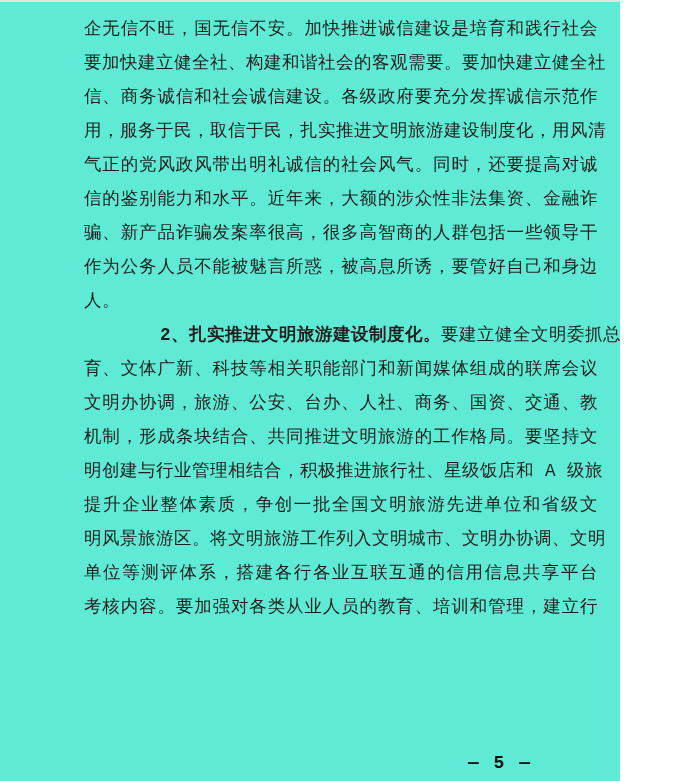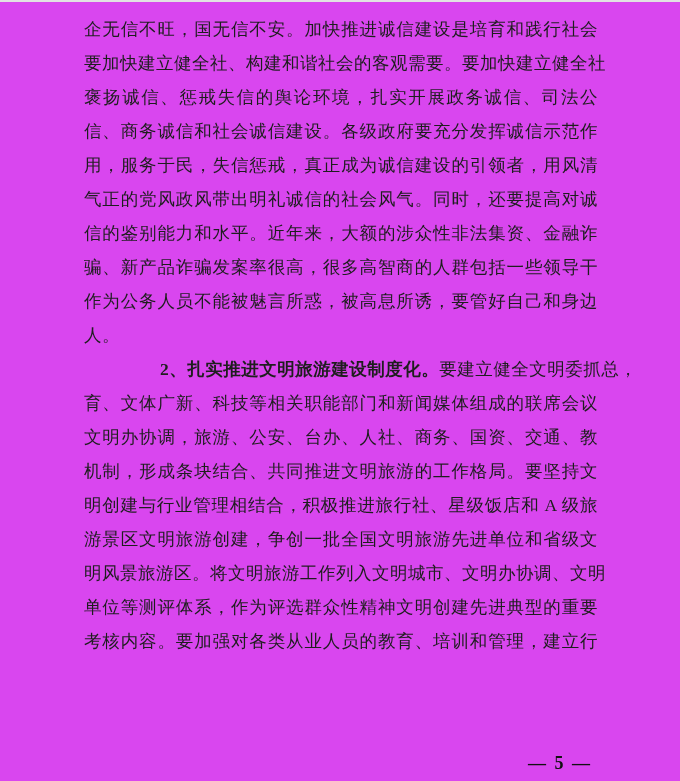--- a/index.html
+++ b/index.html
@@ -2,25 +2,25 @@
 <html><head>
 <meta charset="utf-8">
 <style>
   html, body {
     margin: 0;
     padding: 0;
     background: #ffffff;
   }
   .page {
     position: relative;
-    width: 680px;
+    width: 620px;
     height: 781px;
-    background: #d946ef;
+    background: #5eead4;
     overflow: hidden;
-    font-family: Liberation Serif, serif;
+    font-family: Liberation Mono, monospace;
   }
   .scan-edge-top {
     position: absolute;
     top: 0; left: 0;
     width: 100%;
     height: 2px;
     background: #e2e2e2;
   }
   .text-block {
     position: absolute;
@@ -63,35 +63,34 @@
 </style>
 </head>
 <body>
 
 <div class="page">
   <div class="scan-edge-top"></div>
 
   <div class="text-block">
     <div class="line">企无信不旺，国无信不安。加快推进诚信建设是培育和践行社会</div>
     <div class="line">要加快建立健全社、构建和谐社会的客观需要。要加快建立健全社</div>
-    <div class="line">褒扬诚信、惩戒失信的舆论环境，扎实开展政务诚信、司法公</div>
     <div class="line">信、商务诚信和社会诚信建设。各级政府要充分发挥诚信示范作</div>
-    <div class="line">用，服务于民，失信惩戒，真正成为诚信建设的引领者，用风清</div>
+    <div class="line">用，服务于民，取信于民，扎实推进文明旅游建设制度化，用风清</div>
     <div class="line">气正的党风政风带出明礼诚信的社会风气。同时，还要提高对诚</div>
     <div class="line">信的鉴别能力和水平。近年来，大额的涉众性非法集资、金融诈</div>
     <div class="line">骗、新产品诈骗发案率很高，很多高智商的人群包括一些领导干</div>
     <div class="line">作为公务人员不能被魅言所惑，被高息所诱，要管好自己和身边</div>
     <div class="line short">人。</div>
     <div class="line indent">
       <span class="bold-seg">2、扎实推进文明旅游建设制度化。</span><span>要建立健全文明委抓总，</span>
     </div>
     <div class="line">育、文体广新、科技等相关职能部门和新闻媒体组成的联席会议</div>
     <div class="line">文明办协调，旅游、公安、台办、人社、商务、国资、交通、教</div>
     <div class="line">机制，形成条块结合、共同推进文明旅游的工作格局。要坚持文</div>
     <div class="line">明创建与行业管理相结合，积极推进旅行社、星级饭店和 A 级旅</div>
-    <div class="line">游景区文明旅游创建，争创一批全国文明旅游先进单位和省级文</div>
+    <div class="line">提升企业整体素质，争创一批全国文明旅游先进单位和省级文</div>
     <div class="line">明风景旅游区。将文明旅游工作列入文明城市、文明办协调、文明</div>
-    <div class="line">单位等测评体系，作为评选群众性精神文明创建先进典型的重要</div>
+    <div class="line">单位等测评体系，搭建各行各业互联互通的信用信息共享平台</div>
     <div class="line">考核内容。要加强对各类从业人员的教育、培训和管理，建立行</div>
   </div>
 
   <div class="page-number">— 5 —</div>
 </div>
 
 </body></html>

